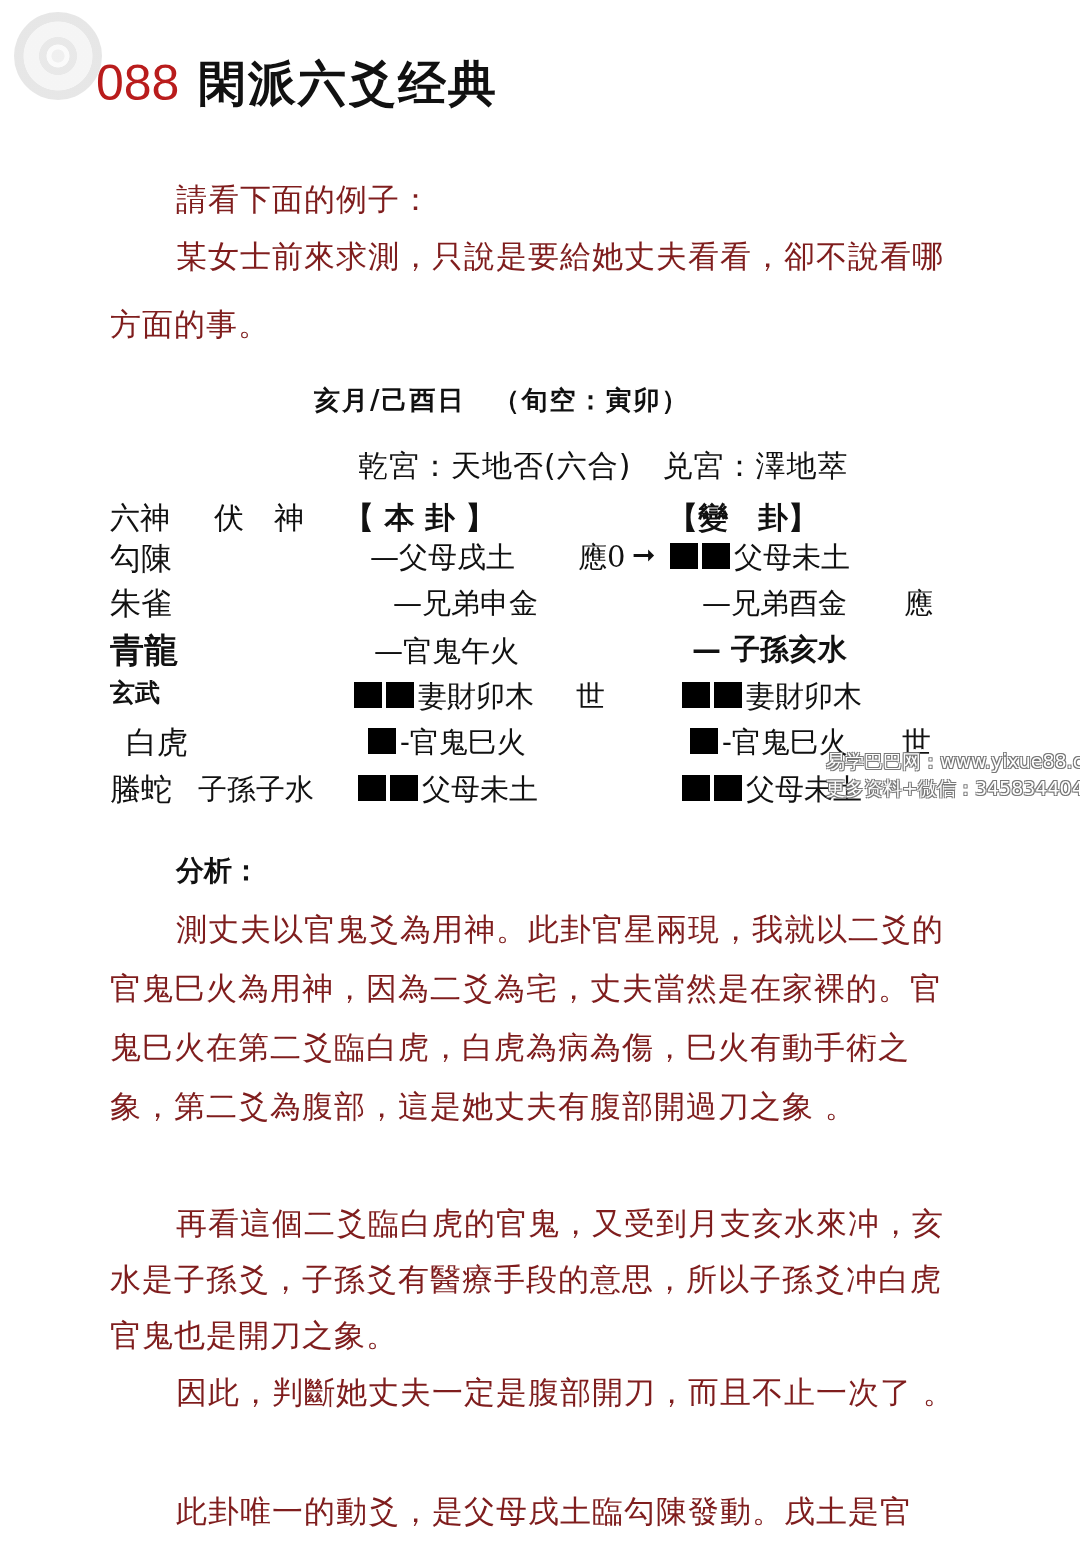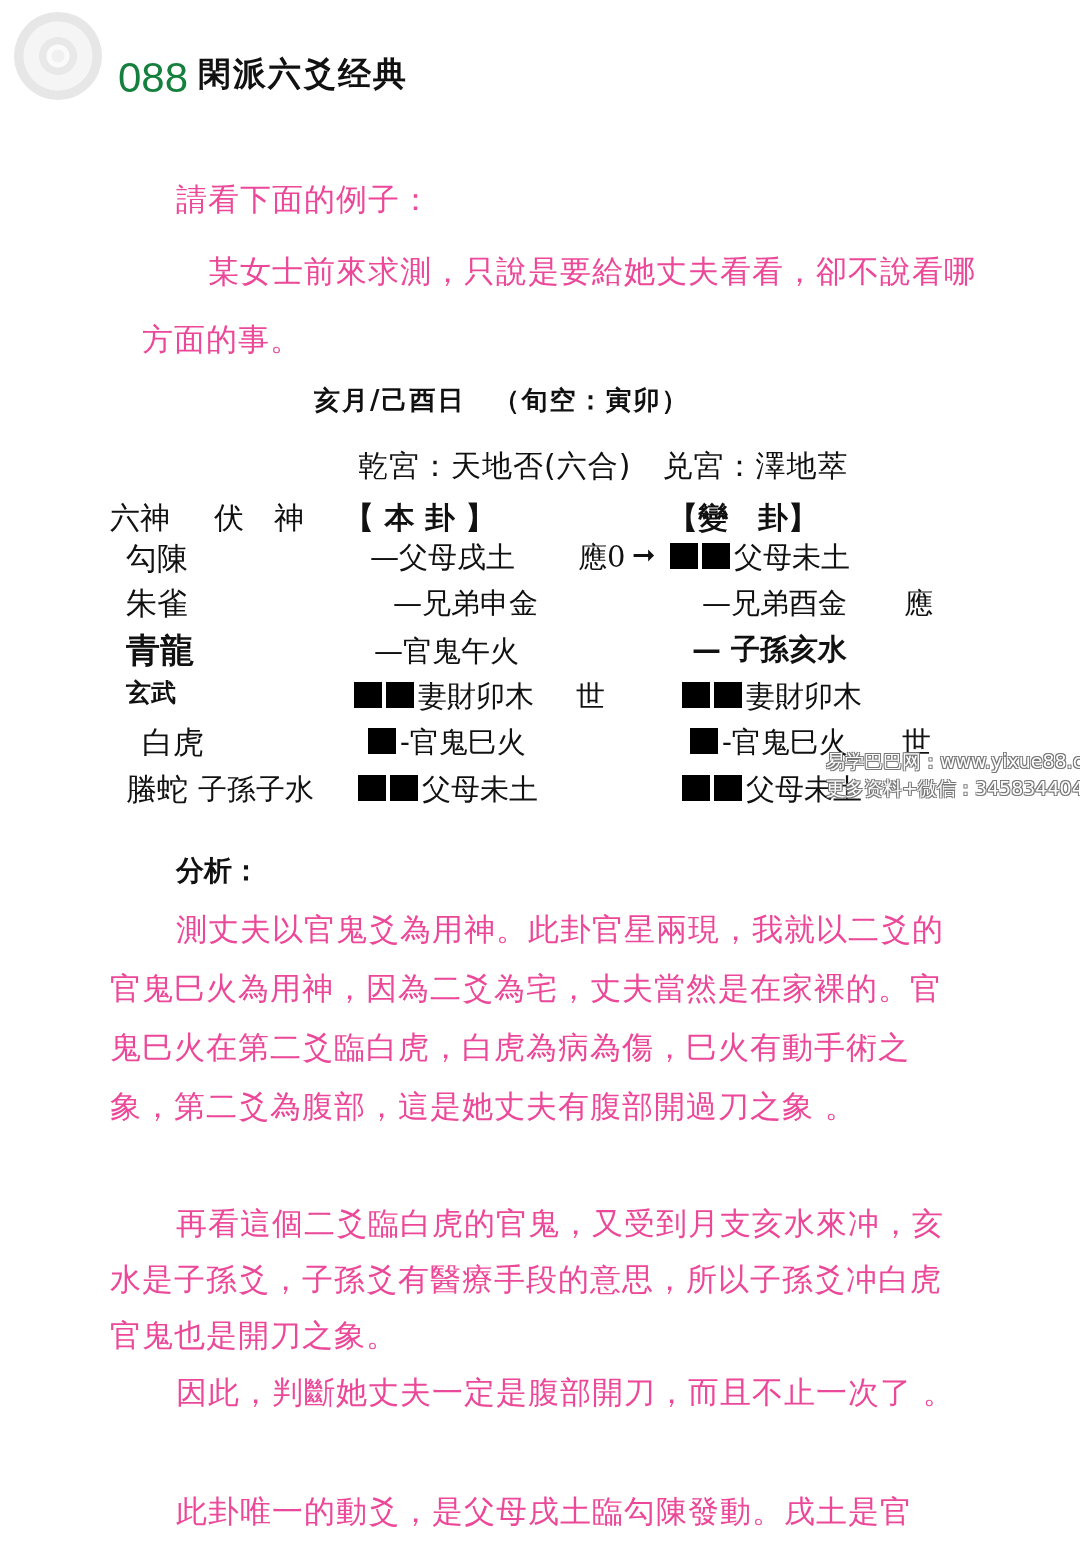--- a/index.html
+++ b/index.html
@@ -6,45 +6,45 @@
     body {
       width: 1080px; height: 1548px; background: #ffffff; position: relative; overflow: hidden;
       font-family: "DejaVu Serif", "Liberation Serif", serif; color: #111;
     }
     .abs { position: absolute; white-space: nowrap; }
     .logo {
       position: absolute; left: 14px; top: 12px; width: 88px; height: 88px; border-radius: 50%;
       background: radial-gradient(circle, #eee 0 10%, #fafafa 11% 18%, #e6e6e6 19% 30%, #f4f4f4 31% 55%, #e4e4e4 56% 100%);
       opacity: 0.9;
     }
-    .page-num { left: 118px; top: 54px; font-family: "Liberation Sans", sans-serif; font-size: 42px; color: #15803d; }
-    .book-title { left: 198px; top: 52px; font-size: 33px; font-weight: bold; letter-spacing: 2px; }
-    .para { position: absolute; left: 110px; width: 850px; font-family: "DejaVu Sans", sans-serif; font-size: 31px; line-height: 59px; letter-spacing: 1px; color: #ec4899; }
+    .page-num { left: 96px; top: 54px; font-family: "Liberation Sans", sans-serif; font-size: 50px; color: #b91c1c; }
+    .book-title { left: 198px; top: 52px; font-size: 48px; font-weight: bold; letter-spacing: 2px; }
+    .para { position: absolute; left: 110px; width: 850px; font-family: "DejaVu Sans", sans-serif; font-size: 31px; line-height: 59px; letter-spacing: 1px; color: #7f1d1d; }
     .indent { text-indent: 66px; }
     .chart-title { left: 314px; top: 383px; font-family: "DejaVu Sans", sans-serif; font-size: 26px; font-weight: bold; letter-spacing: 2px; }
     .palace { left: 358px; top: 446px; font-family: "DejaVu Sans", sans-serif; font-size: 30px; letter-spacing: 1px; }
     .cell { font-size: 29px; font-family: "DejaVu Serif", serif; }
-    .spirit { left: 126px; font-family: Liberation Mono, monospace; font-size: 31px; }
+    .spirit { left: 110px; font-family: Liberation Mono, monospace; font-size: 31px; }
     .spirit.bold { font-weight: bold; font-size: 34px; }
     .hdr { font-family: "DejaVu Sans", sans-serif; font-size: 30px; text-align: right; }
     .blk { display: inline-block; background: #000; width: 28px; height: 26px; vertical-align: -2px; margin-right: 4px; }
     .arrow { font-family: "DejaVu Sans", sans-serif; font-weight: bold; }
     .analysis-title { left: 176px; top: 852px; font-family: "DejaVu Sans", sans-serif; font-size: 28px; font-weight: bold; }
     .watermark { font-family: "DejaVu Sans", sans-serif; font-size: 19px; color: #fff;
       text-shadow: -1px -1px 0 #777, 1px -1px 0 #777, -1px 1px 0 #777, 1px 1px 0 #777; }
   </style>
 </head>
 <body>
 
 <div class="logo"></div>
 <div class="abs page-num">088</div>
 <div class="abs book-title">閑派六爻经典</div>
 
 <div class="para indent" style="top:170px;">請看下面的例子：</div>
-<div class="para indent" style="top:237px;line-height:68px;margin-left:32px;">某女士前來求測，只說是要給她丈夫看看，卻不說看哪方面的事。</div>
+<div class="para indent" style="top:222px;line-height:68px;">某女士前來求測，只說是要給她丈夫看看，卻不說看哪方面的事。</div>
 
 <div class="abs chart-title">亥月/己酉日　（旬空：寅卯）</div>
 <div class="abs palace">乾宮：天地否(六合)　兑宮：澤地萃</div>
 
 <div class="abs hdr" style="left:110px;top:498px;">六神</div>
 <div class="abs hdr" style="left:214px;top:498px;">伏　神</div>
 <div class="abs hdr" style="left:344px;top:498px;font-weight:bold;">【 本 卦 】</div>
 <div class="abs hdr" style="left:668px;top:498px;font-weight:bold;">【變　卦】</div>
 
 <div class="abs spirit" style="top:538px;">勾陳</div>

